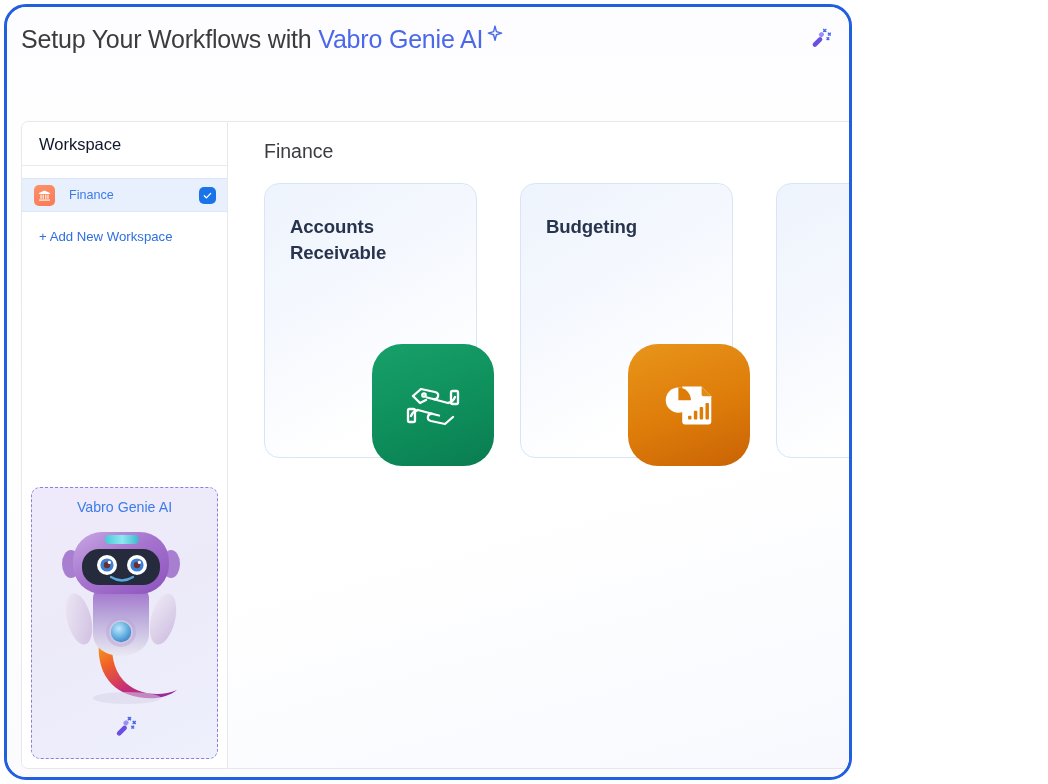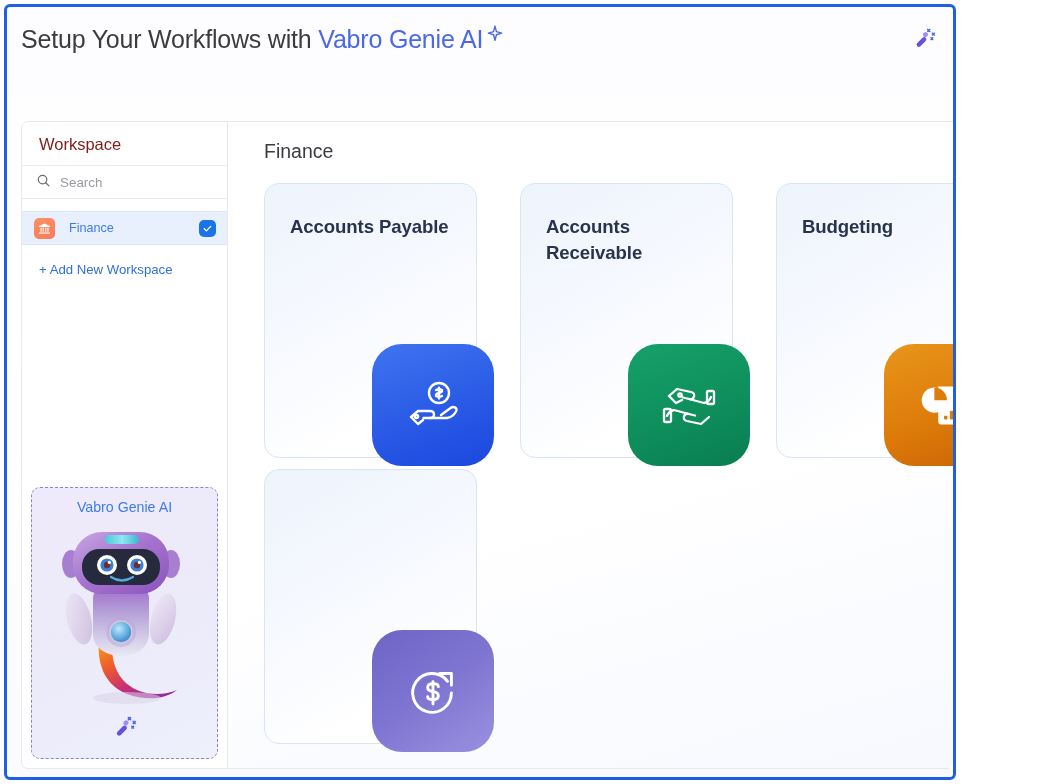--- a/index.html
+++ b/index.html
@@ -5,24 +5,24 @@
   * { box-sizing: border-box; margin: 0; padding: 0; }
   html, body {
     width: 1048px; height: 784px;
     background: #ffffff;
     font-family: "Liberation Sans", sans-serif;
     overflow: hidden;
   }
   #app-window {
     position: absolute;
     left: 4px; top: 4px;
-    width: 952px; height: 776px;
+    width: 848px; height: 776px;
     background: #ffffff;
     border: 3px solid #1f5fe0;
-    border-radius: 6px;
+    border-radius: 22px;
     overflow: hidden;
   }
   #window-inner {
     position: absolute; inset: 0;
     background: linear-gradient(180deg,#fdfdff 0%,#ffffff 40%,#fbfbfd 100%);
     border-radius: 19px;
     overflow: hidden;
   }
 
   
@@ -59,21 +59,21 @@
     width: 207px; flex: 0 0 207px;
     background: #ffffff;
     border: 1px solid #e7e8ec;
     border-radius: 7px 0 0 7px;
     position: relative;
     overflow: hidden;
   }
   #sidebar-title {
     height: 44px; line-height: 44px;
     padding-left: 17px;
-    font-size: 16.5px; color: #7f1d1d; font-weight: 400;
+    font-size: 16.5px; color: #0f172a; font-weight: 400;
     border-bottom: 1px solid #e9eaee;
   }
   #search-row {
     height: 33px;
     display: flex; align-items: center;
     padding-left: 14px; gap: 9px;
     border-bottom: 1px solid #e9eaee;
     background: #ffffff;
   }
   #search-input {
@@ -220,29 +220,20 @@
         </g>
       </svg>
     </button>
   </div>
 
   <div id="body-area">
 
     <div id="sidebar">
       <div id="sidebar-title">Workspace</div>
 
-      <div id="search-row">
-        <span>
-          <svg width="15" height="15" viewBox="0 0 24 24">
-                <circle cx="10.5" cy="10.5" r="6.8" fill="none" stroke="#6a6a72" stroke-width="1.9"></circle>
-                <path d="M15.6 15.6 L20.6 20.6" stroke="#6a6a72" stroke-width="1.9" stroke-linecap="round"></path>
-              </svg>
-        </span>
-        <input id="search-input" type="text" placeholder="Search" style="">
-      </div>
 
       <div class="ws-item">
         <span class="ws-icon">
           <svg width="13" height="13" viewBox="0 0 24 24" fill="#ffffff">
             <path d="M12 2.6 L22 7.4 L22 9 L2 9 L2 7.4 Z"></path>
             <rect x="4.6" y="10.4" width="2" height="7.6"></rect>
             <rect x="8.6" y="10.4" width="2" height="7.6"></rect>
             <rect x="13.4" y="10.4" width="2" height="7.6"></rect>
             <rect x="17.4" y="10.4" width="2" height="7.6"></rect>
             <rect x="2" y="19.4" width="20" height="2.1"></rect>
@@ -348,33 +339,20 @@
         <button id="ai-sparkle-button">
           <svg width="23" height="23" viewBox="0 0 24 24">
             <path d="M10.4 2.6 L12.3 8.3 L17.9 10.2 L12.3 12.1 L10.4 17.8 L8.5 12.1 L2.9 10.2 L8.5 8.3 Z" fill="none" stroke="#7a49e0" stroke-width="1.8" stroke-linejoin="round"></path>
             <path d="M18.9 3.1 L19.6 5.1 L21.6 5.8 L19.6 6.5 L18.9 8.5 L18.2 6.5 L16.2 5.8 L18.2 5.1 Z" fill="#2f5fe8"></path>
           </svg>
         </button>
       </div>
 
       <div id="card-grid">
 
-        <div class="tile">
-          <div class="tile-title">Accounts Payable</div>
-          <div class="tile-icon ic-blue">
-            <svg width="64" height="64" viewBox="0 0 64 64" fill="none" stroke="#ffffff" stroke-width="2.4" stroke-linecap="round" stroke-linejoin="round">
-              <circle cx="38" cy="20" r="10"></circle>
-              <path d="M38 14.6 L38 25.4 M35 17 Q38 15.4 41 17 Q41.5 19.3 38 20 Q34.5 20.7 35 23 Q38 24.6 41 23"></path>
-              <path d="M10 44 L17 38 L29 38 Q33 38 33 41.5 Q33 45 29 45 L22.5 45"></path>
-              <path d="M29 45 L46 45 Q52 44 55 38.5 Q56.5 35.8 53.8 34.4 Q51.5 33.3 49.6 35 L40 42"></path>
-              <path d="M10 44 L17 51 L22 47"></path>
-              <circle cx="15.5" cy="43.5" r="1.6"></circle>
-            </svg>
-          </div>
-        </div>
 
         <div class="tile">
           <div class="tile-title">Accounts Receivable</div>
           <div class="tile-icon ic-green">
             <svg width="64" height="64" viewBox="0 0 64 64" fill="none" stroke="#ffffff" stroke-width="2.3" stroke-linecap="round" stroke-linejoin="round">
               <path d="M12 23 L20 16 L34 19 Q38 20 37 23.5 Q36 27 32 26 L26 24.5"></path>
               <path d="M32 26 L47 30 Q52 29 54 24"></path>
               <path d="M12 23 L19 30 L25 27"></path>
               <circle cx="23" cy="22" r="1.7"></circle>
               <rect x="50" y="18" width="7" height="13" rx="1.6"></rect>

